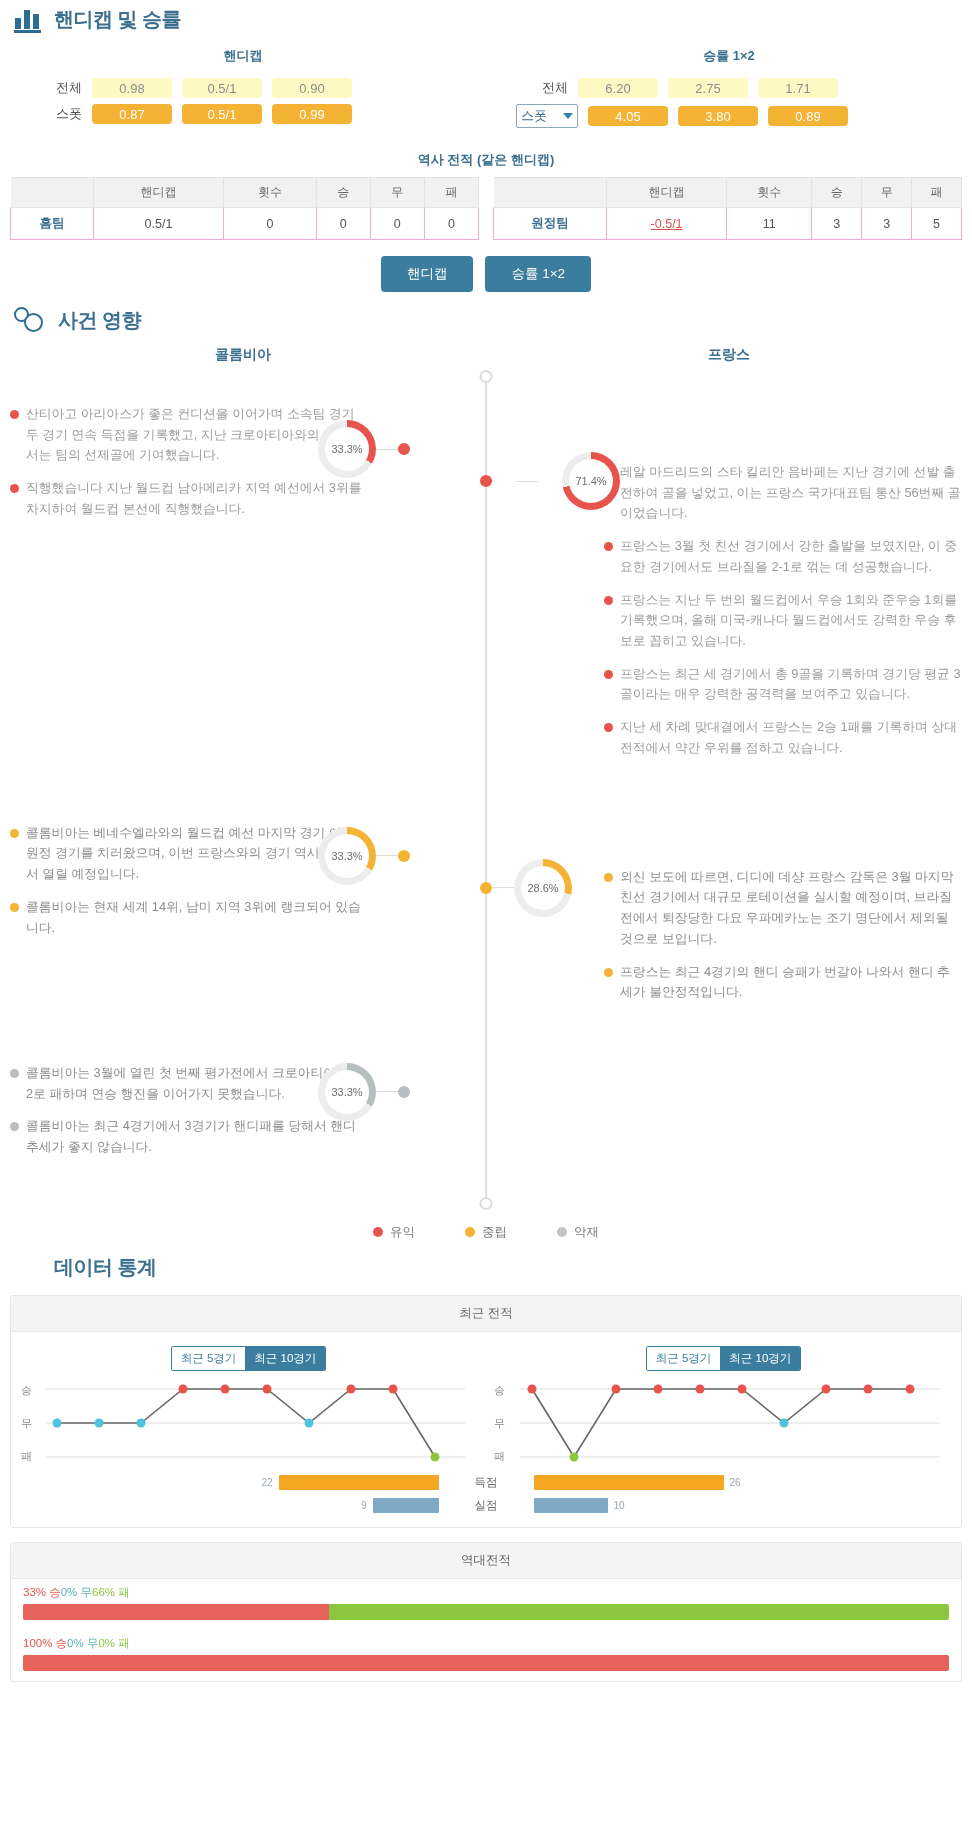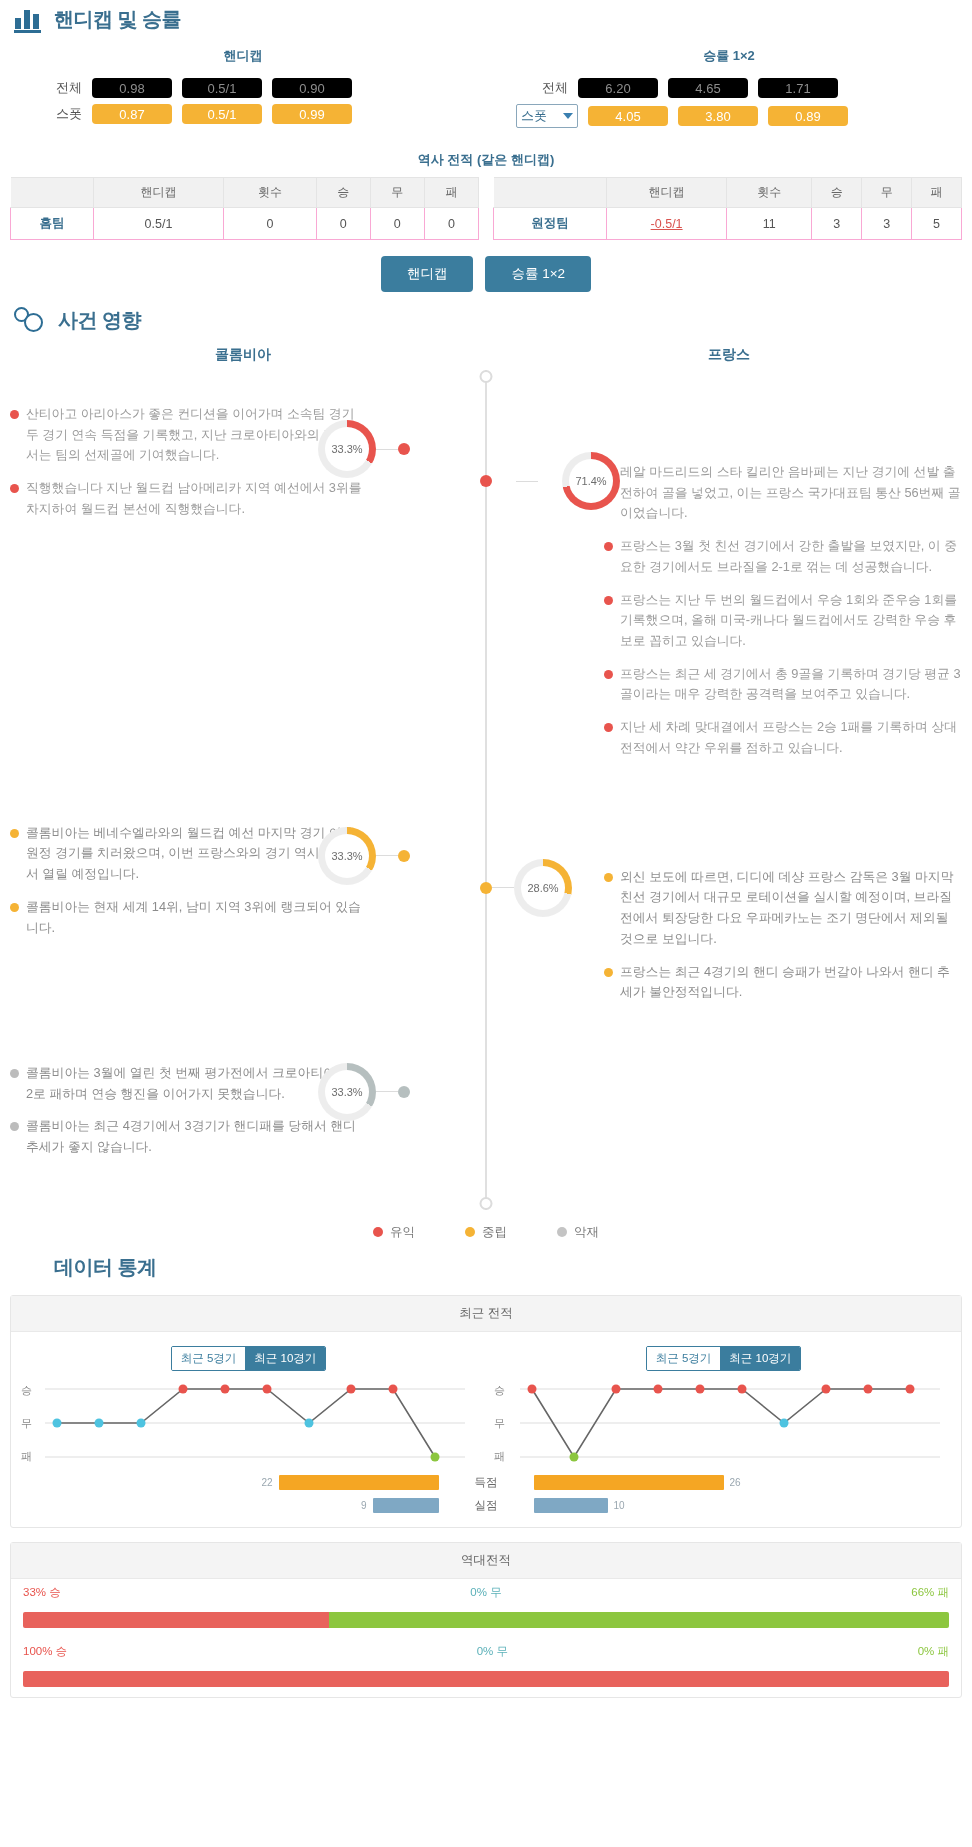--- a/index.html
+++ b/index.html
@@ -57,21 +57,21 @@
     border: 1px solid #8aa7bb; border-radius: 2px; background: #fff;
     font-size: 13px; color: #3a6f8f; padding: 2px 4px;
     display: flex; align-items: center; justify-content: space-between;
   }
   .chev { width: 0; height: 0; border-left: 5px solid transparent; border-right: 5px solid transparent; border-top: 6px solid #3a7fb0; }
   .odds-cell {
     width: 80px; height: 20px; margin-right: 10px; border-radius: 4px;
     display: flex; align-items: center; justify-content: center;
     font-size: 13px;
   }
-  .odds-cell.grey { background: #000000; color: #8d8d8d; }
+  .odds-cell.grey { background: #fef9c3; color: #8d8d8d; }
   .odds-cell.amber { background: #f5b335; color: #ffffff; }
 
   
   .hist-title { text-align: center; font-size: 13px; font-weight: bold; color: #3a6f8f; padding: 12px 0 8px 0; }
   .hist-wrap { display: flex; gap: 14px; padding: 0 10px; }
   .hist-tbl { width: 50%; border-collapse: collapse; font-size: 12.5px; }
   .hist-tbl th {
     background: #f1f1f1; color: #666; font-weight: normal;
     padding: 6px 2px; border: 1px solid #e4e4e4; font-size: 12px;
   }
@@ -167,21 +167,21 @@
   .bars-row { display:flex; align-items:center; padding: 4px 0; }
   .bar-side { width: 45%; display:flex; align-items:center; }
   .bar-side.l { justify-content:flex-end; }
   .bar-mid { width: 10%; text-align:center; font-size: 11.5px; color:#666; }
   .bar { height: 15px; border-radius: 1px; }
   .bar.gf { background:#f5a623; }
   .bar.ga { background:#7fa8c4; }
   .bar-num { font-size: 10px; color:#9aa7b0; padding: 0 6px; }
 
   .h2h-bar-wrap { padding: 6px 12px 10px 12px; }
-  .h2h-labels { display:flex; justify-content:space-between; font-size:11.5px; padding-bottom:12px; }
+  .h2h-labels { display:flex; justify-content:flex-start; font-size:11.5px; padding-bottom:4px; }
   .h2h-labels .lw { color:#e8544d; }
   .h2h-labels .ld { color:#5ab0b8; }
   .h2h-labels .ll { color:#8cc63f; }
   .h2h-bar { display:flex; height: 16px; border-radius:2px; overflow:hidden; }
   .h2h-bar .w { background:#e8625c; }
   .h2h-bar .d { background:#5ab0b8; }
   .h2h-bar .l { background:#8cc63f; }
 </style>
 </head>
 <body>
@@ -212,21 +212,21 @@
         <span class="odds-cell amber">0.5/1</span>
         <span class="odds-cell amber">0.99</span>
       </div>
     </div>
 
     <div class="odds-col">
       <div class="odds-title">승률 1×2</div>
       <div class="odds-row">
         <span class="odds-label">전체</span>
         <span class="odds-cell grey">6.20</span>
-        <span class="odds-cell grey">4.65</span>
+        <span class="odds-cell grey">2.75</span>
         <span class="odds-cell grey">1.71</span>
       </div>
       <div class="odds-row">
         <span class="odds-select">
           <span>스폿</span>
           <span class="chev"></span>
         </span>
         <span class="odds-cell amber">4.05</span>
         <span class="odds-cell amber">3.80</span>
         <span class="odds-cell amber">0.89</span>

